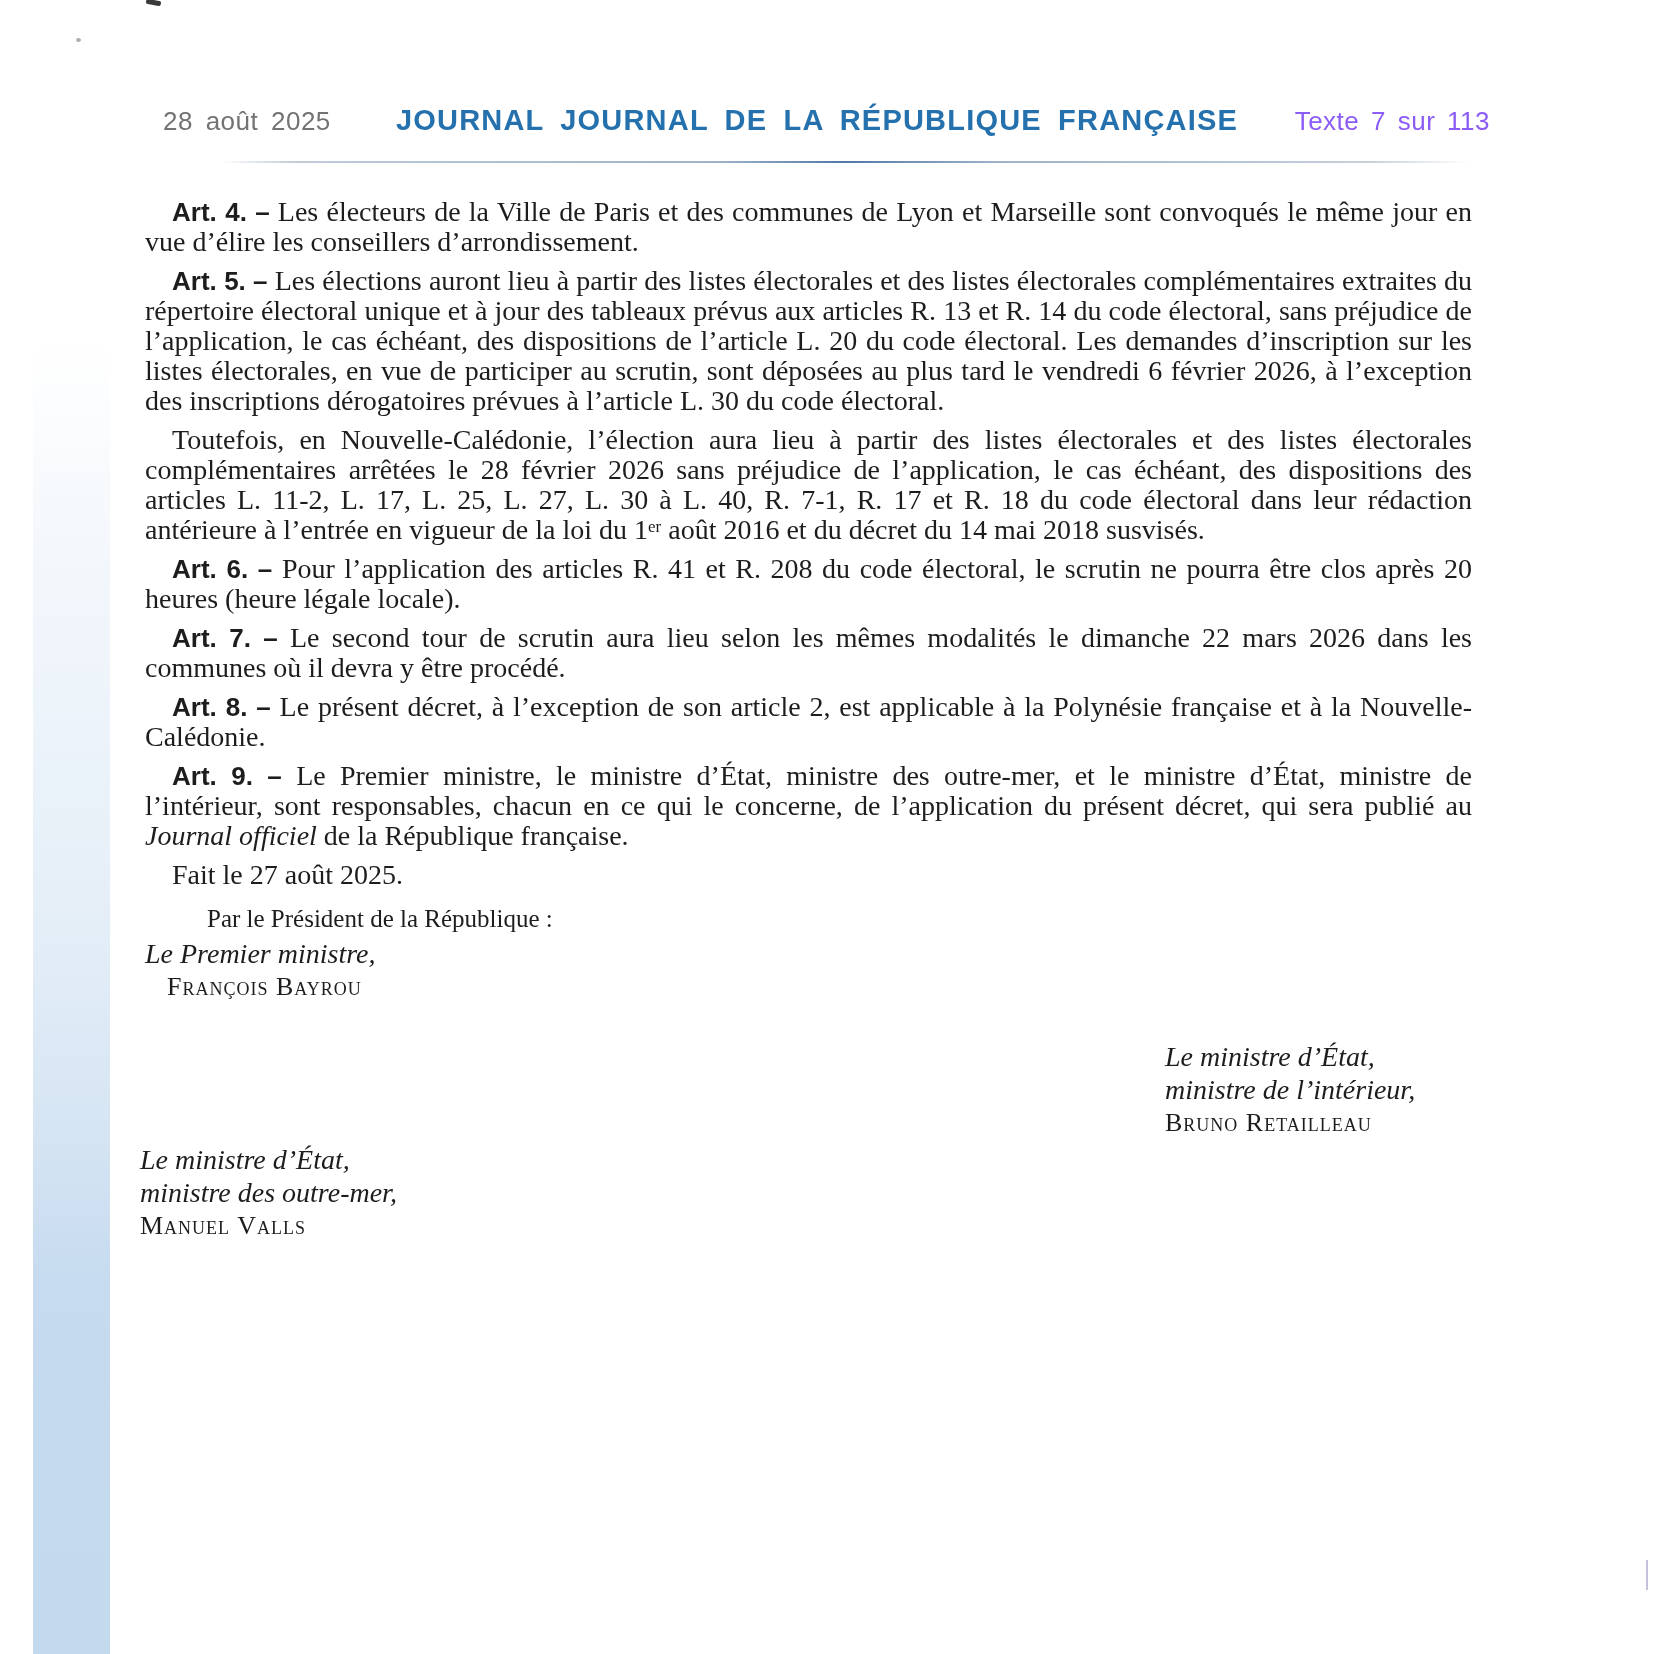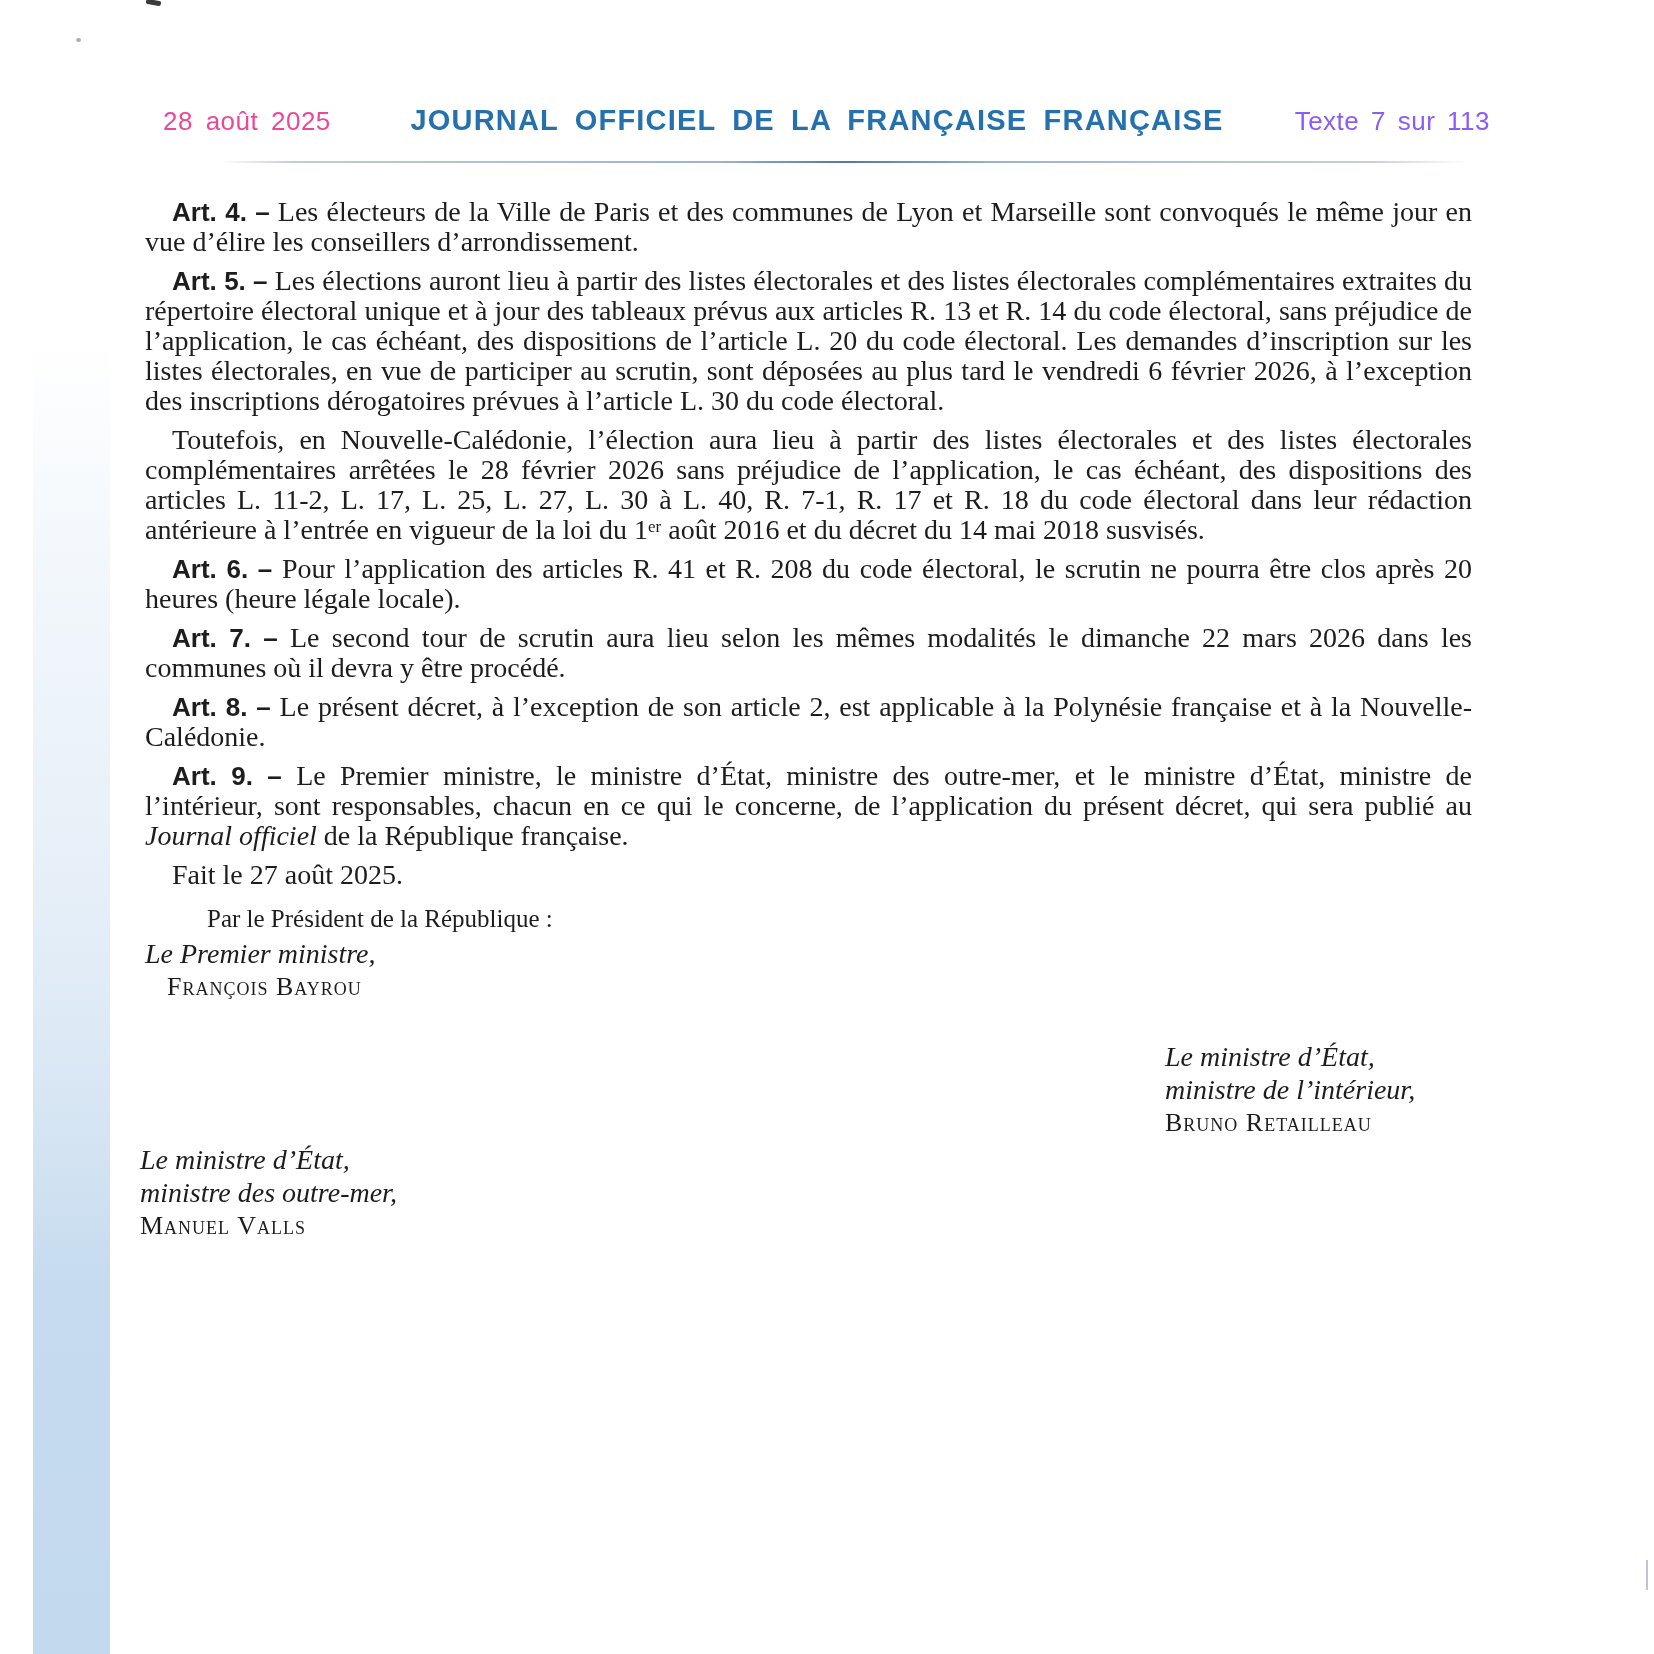--- a/index.html
+++ b/index.html
@@ -31,21 +31,21 @@
     background:#9a9a9a;border-radius:50%;opacity:.8;
   }
   .right-tick{
     position:absolute;left:1646px;top:1560px;width:2px;height:30px;
     background:#c2c2dd;
   }
   
   .jo-date{
     position:absolute;left:163px;top:106px;
     font-family:"Liberation Sans",sans-serif;
-    font-size:26px;color:#ec4899;letter-spacing:.5px;word-spacing:5px;
+    font-size:26px;color:#737373;letter-spacing:.5px;word-spacing:5px;
   }
   .jo-title{
     position:absolute;left:0;top:104px;width:1634px;text-align:center;
     font-family:"Liberation Sans",sans-serif;
     font-weight:bold;font-size:29px;color:var(--title_blue,#2471ae);
     letter-spacing:1.2px;word-spacing:7px;
   }
   .jo-ref{
     position:absolute;right:164px;top:106px;
     font-family:"Liberation Sans",sans-serif;
@@ -106,21 +106,21 @@
 <body>
 
 <div id="page">
 
   <div class="left-band"></div>
   <div class="corner-speck"></div>
   <div class="dot-speck"></div>
   <div class="right-tick"></div>
 
   <div class="jo-date">28 août 2025</div>
-  <div class="jo-title">JOURNAL OFFICIEL DE LA FRANÇAISE FRANÇAISE</div>
+  <div class="jo-title">JOURNAL JOURNAL DE LA RÉPUBLIQUE FRANÇAISE</div>
   <div class="jo-ref">Texte 7 sur 113</div>
   <div class="header-rule"></div>
 
   <div class="text-block">
 
     <p class="para"><span class="art-label">Art. 4.</span> <span class="art-dash">–</span> <span>Les électeurs de la Ville de Paris et des communes de Lyon et Marseille sont convoqués le même jour en vue d’élire les conseillers d’arrondissement.</span></p>
 
     <p class="para"><span class="art-label">Art. 5.</span> <span class="art-dash">–</span> <span>Les élections auront lieu à partir des listes électorales et des listes électorales complémentaires extraites du répertoire électoral unique et à jour des tableaux prévus aux articles R. 13 et R. 14 du code électoral, sans préjudice de l’application, le cas échéant, des dispositions de l’article L. 20 du code électoral. Les demandes d’inscription sur les listes électorales, en vue de participer au scrutin, sont déposées au plus tard le vendredi 6 février 2026, à l’exception des inscriptions dérogatoires prévues à l’article L. 30 du code électoral.</span></p>
 
     <p class="para"><span>Toutefois, en Nouvelle-Calédonie, l’élection aura lieu à partir des listes électorales et des listes électorales complémentaires arrêtées le 28 février 2026 sans préjudice de l’application, le cas échéant, des dispositions des articles L. 11-2, L. 17, L. 25, L. 27, L. 30 à L. 40, R. 7-1, R. 17 et R. 18 du code électoral dans leur rédaction antérieure à l’entrée en vigueur de la loi du 1</span><sup class="ord">er</sup><span> août 2016 et du décret du 14 mai 2018 susvisés.</span></p>

